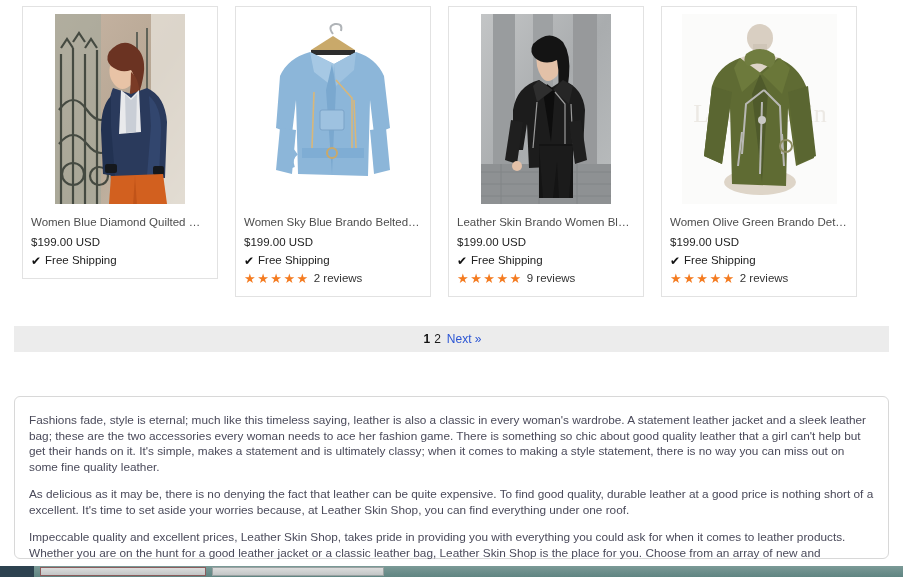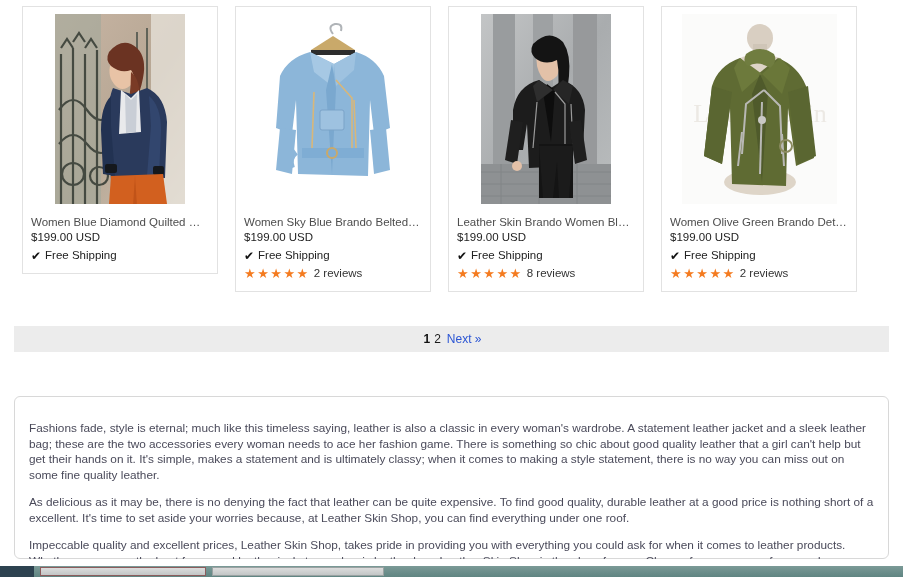--- a/index.html
+++ b/index.html
@@ -55,20 +55,21 @@
     font-size: 11.5px;
     line-height: 15px;
     color: #4d4d4d;
     white-space: nowrap;
     overflow: hidden;
     text-overflow: ellipsis;
     cursor: pointer;
   }
 
   .product-price {
+    margin-top: 5px;
     font-size: 11.5px;
     line-height: 15px;
     color: #222222;
   }
 
   .product-shipping {
     margin-top: 3px;
     font-size: 11.5px;
     line-height: 15px;
     color: #222222;
@@ -133,21 +134,21 @@
     left: 14px;
     top: 396px;
     width: 875px;
     height: 163px;
     background: #ffffff;
     border: 1px solid #d8d8d8;
     border-radius: 6px;
     padding: 12px 14px 10px 14px;
   }
   .description-box p {
-    margin: 12px 0 12px 0;
+    margin: 4px 0 12px 0;
     font-size: 11.8px;
     line-height: 15.5px;
     color: #4a4a5a;
   }
   .description-box p:last-child { margin-bottom: 0; }
 
   
   .taskbar {
     position: absolute;
     left: 0;
@@ -307,21 +308,21 @@
         </svg>
       </div>
       <div class="product-title">Leather Skin Brando Women Blac...</div>
       <div class="product-price">$199.00 USD</div>
       <div class="product-shipping">
         <span class="check-icon">✔</span>
         <span>Free Shipping</span>
       </div>
       <div class="product-reviews">
         <span class="stars">★★★★★</span>
-        <span>8 reviews</span>
+        <span>9 reviews</span>
       </div>
     </div>
 
     <div class="product-card">
       <div class="product-thumb">
         <svg width="155" height="190" viewBox="0 0 155 190">
           <rect width="155" height="190" fill="#fbfbfa"></rect>
           <text x="78" y="108" font-family="Liberation Serif, serif" font-size="26" fill="#ece9e4" text-anchor="middle">Leather Skin</text>
 
           <ellipse cx="78" cy="24" rx="13" ry="14" fill="#d9cfc2"></ellipse>

